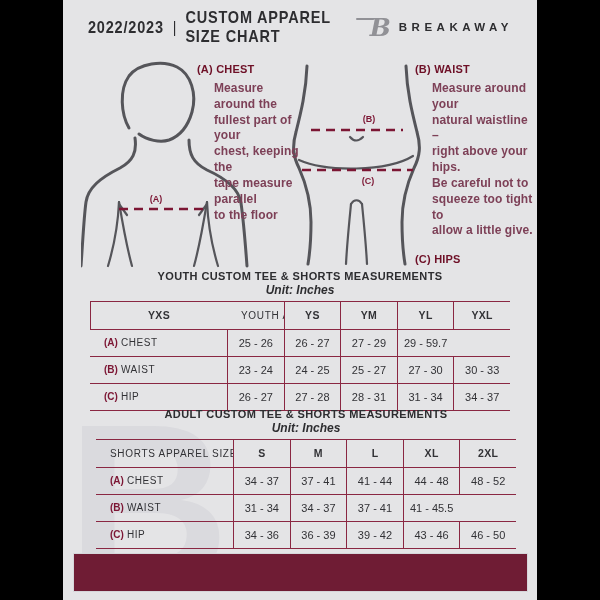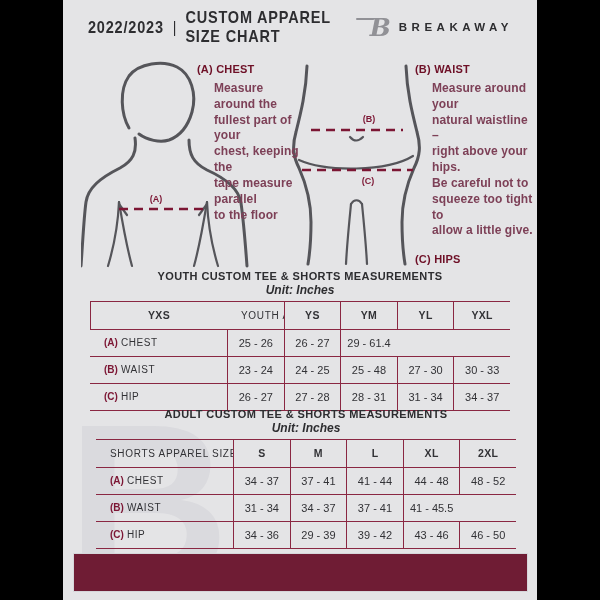--- a/index.html
+++ b/index.html
@@ -144,27 +144,28 @@
           <div class="cell label-cell">YOUTH APPAREL SIZE</div>
           <div class="cell size-cell">YS</div>
           <div class="cell size-cell">YM</div>
           <div class="cell size-cell">YL</div>
           <div class="cell size-cell">YXL</div>
         </div>
         <div class="trow">
           <div class="cell label-cell"><span class="row-letter">(A)</span><span class="row-name">CHEST</span></div>
           <div class="cell size-cell">25 - 26</div>
           <div class="cell size-cell">26 - 27</div>
-          <div class="cell size-cell">29 - 61.4</div>
+          <div class="cell size-cell">27 - 29</div>
+          <div class="cell size-cell">29 - 59.7</div>
         </div>
         <div class="trow">
           <div class="cell label-cell"><span class="row-letter">(B)</span><span class="row-name">WAIST</span></div>
           <div class="cell size-cell">23 - 24</div>
           <div class="cell size-cell">24 - 25</div>
-          <div class="cell size-cell">25 - 48</div>
+          <div class="cell size-cell">25 - 27</div>
           <div class="cell size-cell">27 - 30</div>
           <div class="cell size-cell">30 - 33</div>
         </div>
         <div class="trow">
           <div class="cell label-cell"><span class="row-letter">(C)</span><span class="row-name">HIP</span></div>
           <div class="cell size-cell">26 - 27</div>
           <div class="cell size-cell">27 - 28</div>
           <div class="cell size-cell">28 - 31</div>
           <div class="cell size-cell">31 - 34</div>
           <div class="cell size-cell">34 - 37</div>
@@ -195,21 +196,21 @@
         <div class="trow">
           <div class="cell label-cell"><span class="row-letter">(B)</span><span class="row-name">WAIST</span></div>
           <div class="cell size-cell">31 - 34</div>
           <div class="cell size-cell">34 - 37</div>
           <div class="cell size-cell">37 - 41</div>
           <div class="cell size-cell">41 - 45.5</div>
         </div>
         <div class="trow">
           <div class="cell label-cell"><span class="row-letter">(C)</span><span class="row-name">HIP</span></div>
           <div class="cell size-cell">34 - 36</div>
-          <div class="cell size-cell">29 - 39</div>
+          <div class="cell size-cell">36 - 39</div>
           <div class="cell size-cell">39 - 42</div>
           <div class="cell size-cell">43 - 46</div>
           <div class="cell size-cell">46 - 50</div>
         </div>
       </div>
     </div>
 
     <div class="watermark">B</div>
     <div class="footer-bar"></div>
 

